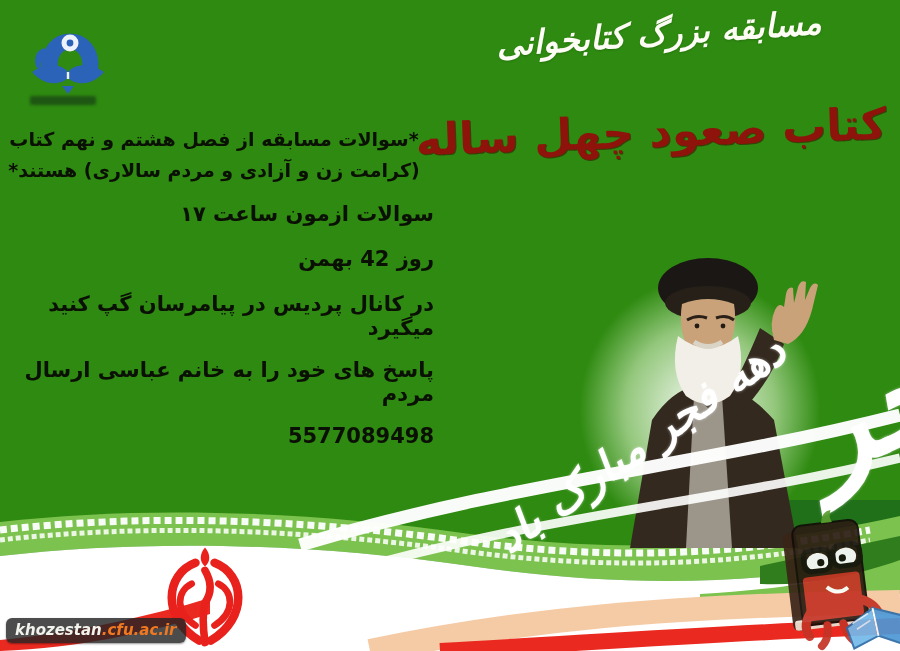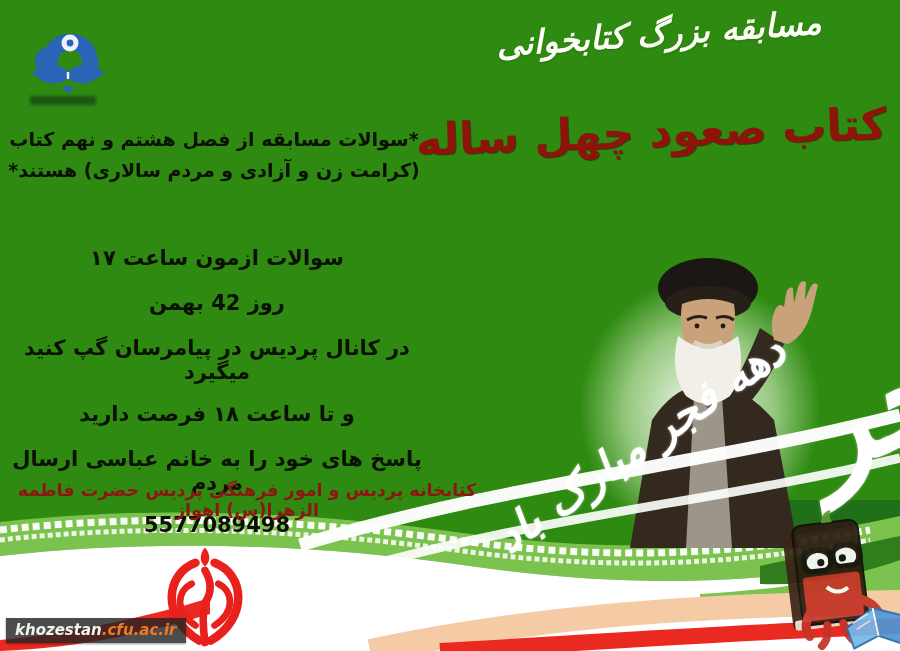--- a/index.html
+++ b/index.html
@@ -26,43 +26,43 @@
     direction:rtl; transform:rotate(-2deg);
     letter-spacing:1px;
     text-shadow:1px 1px 0 rgba(60,8,4,0.55);
   }
   .notes{
     left:2px; top:124px; width:424px; text-align:center;
     color:#0b1004; font-size:19px; font-weight:bold; line-height:31px;
     direction:rtl;
   }
   .details{
-    left:0px; top:202px; width:434px; text-align:center;
+    left:0px; top:202px; width:434px; text-align:right;
     color:#0b1004; font-size:21px; font-weight:bold;
-    direction:rtl; display:flex; flex-direction:column; gap:18px;margin-top:44px;
+    direction:rtl; display:flex; flex-direction:column; gap:18px;
   }
   .details .line{min-height:27px;}
   .org-line{
     left:10px; top:480px; width:474px; text-align:center;
     color:#8c1712; font-size:17.5px; font-weight:bold; direction:rtl;
   }
   .calligraphy{
     left:468px; top:418px; width:344px; text-align:center;
     color:#ffffff; font-size:44px; font-weight:bold; font-style:italic;
     direction:rtl; transform:rotate(-35deg);
     text-shadow:0 0 3px rgba(255,255,255,0.55);
   }
   .big-word{
     left:796px; top:332px; color:#ffffff; font-size:128px; font-weight:bold;
     font-style:italic; line-height:1; transform:rotate(-24deg);
     text-shadow:0 0 3px rgba(255,255,255,0.5);
   }
   .watermark{
     left:6px; top:618px; background:rgba(36,36,36,0.82);
-    padding:3px 9px 4px 9px; border-radius:0;
+    padding:3px 9px 4px 9px; border-radius:6px;
     font-size:15px; font-weight:bold; font-style:italic; direction:ltr;
     box-shadow:0 1px 2px rgba(0,0,0,0.4);
   }
   .watermark .site{color:#f3f3ee;}
   .watermark .domain{color:#f07820;}
   .logo-caption{
     left:30px; top:96px; width:66px; height:9px;
     background:rgba(18,44,22,0.55); border-radius:2px; filter:blur(1.4px);
   }
   svg{display:block;}
@@ -183,24 +183,22 @@
 
   <div class="notes abs" dir="rtl">
     <div>*سوالات مسابقه از فصل هشتم و نهم کتاب</div>
     <div>(کرامت زن و آزادی و مردم سالاری) هستند*</div>
   </div>
 
   <div class="details abs" dir="rtl">
     <div class="line">سوالات ازمون ساعت ۱۷</div>
     <div class="line">روز 42 بهمن</div>
     <div class="line">در کانال پردیس در پیامرسان گپ کنید میگیرد</div>
-    <div class="line">و تا ساعت ۱۸ فرصت دارید</div>
     <div class="line">پاسخ های خود را به خانم عباسی ارسال مردم</div>
     <div class="line">5577089498</div>
   </div>
 
-  <div class="org-line abs" dir="rtl">کتابخانه پردیس و امور فرهنگی پردیس حضرت فاطمه الزهرا(س) اهواز</div>
 
   <div class="watermark abs">
     <span class="site">khozestan</span><span class="domain">.cfu.ac.ir</span>
   </div>
 
 </div>
 
 </body></html>

